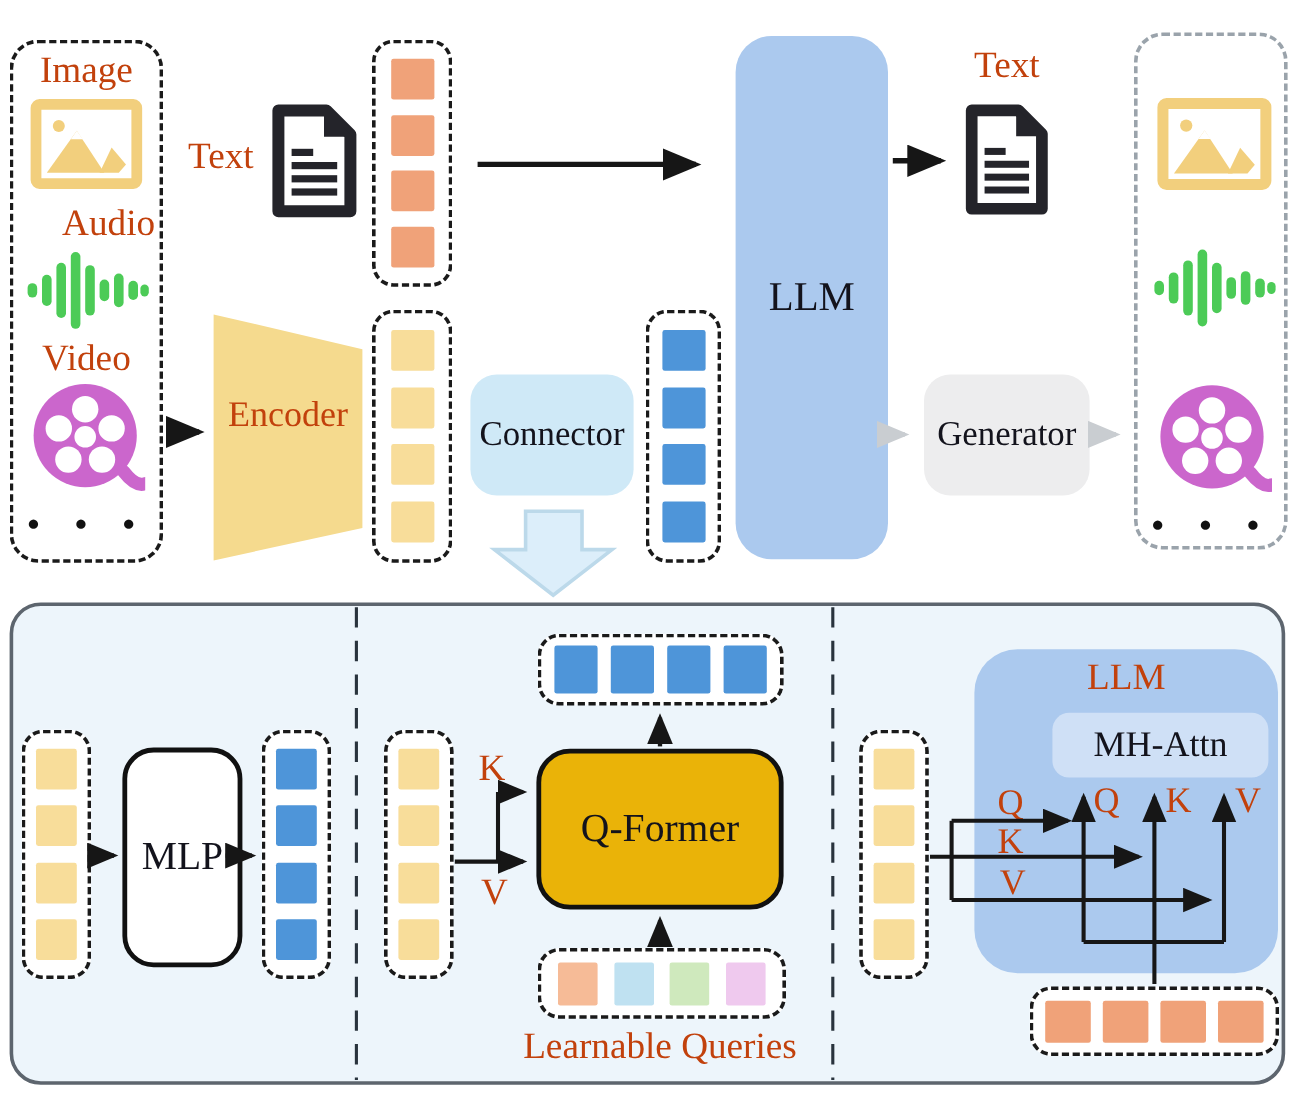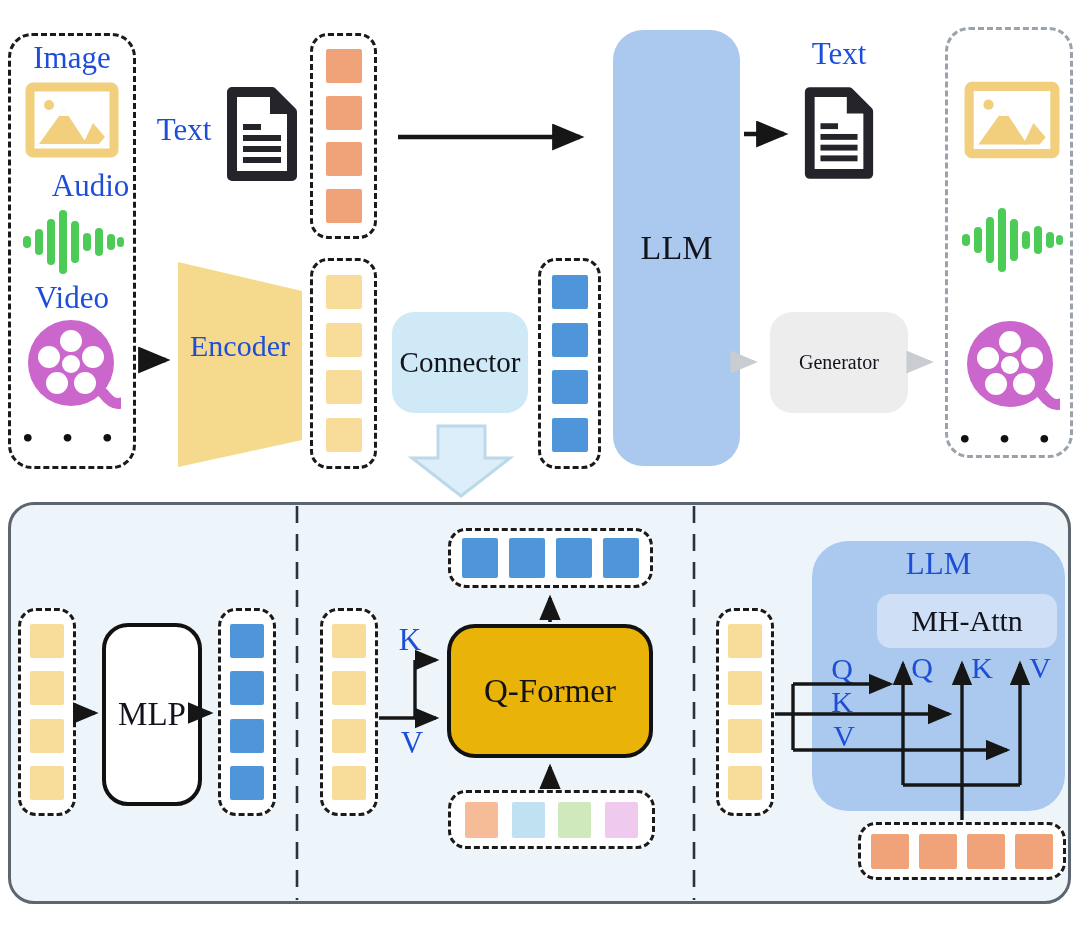--- a/index.html
+++ b/index.html
@@ -1,34 +1,34 @@
 <!DOCTYPE html>
 <html style="--token-orange: #f0a279; --token-yellow: #f8dd9a; --token-blue: #4e95d9; --lq-orange: #f6bb97; --lq-blue: #bfe1f1; --lq-green: #cfe9bd; --lq-pink: #efc9ee; --llm-fill: #abc9ee; --mh-attn-fill: #cfe0f6; --connector-fill: #cfe9f7; --generator-fill: #ededee; --encoder-fill: #f5da8e; --panel-fill: #edf5fb; --down-arrow-fill: #dceefa; --down-arrow-stroke: #bcd9ea; --audio-green: #4ccb57; --reel-magenta: #cb66cc; --image-icon-yellow: #f2cf7d; --gray-arrow: #c9cdd1;"><head>
 <meta charset="utf-8">
 <style>
   html,body{margin:0;padding:0;background:#ffffff;}
   #canvas{position:relative;width:1080px;height:933px;background:#ffffff;overflow:hidden;
           font-family:"Liberation Serif", serif;color:#13131c;}
   .abs{position:absolute;}
-  .lbl{position:absolute;font-family:"Liberation Serif", serif;color:#1d4ed8;
+  .lbl{position:absolute;font-family:"Liberation Serif", serif;color:#c2410c;
        text-align:center;line-height:1.05;white-space:nowrap;}
   
   .dashed-box{position:absolute;border:3px dashed #1a1a1a;border-radius:20px;background:#ffffff;box-sizing:border-box;}
   .dashed-box.graydash{border-color:#9aa3ab;}
   .tok-col{display:flex;flex-direction:column;align-items:center;justify-content:space-evenly;}
   .tok-row{display:flex;flex-direction:row;align-items:center;justify-content:space-evenly;}
   .tok{border-radius:2px;}
   .tok.orange{background:var(--token-orange);}
   .tok.yellow{background:var(--token-yellow);}
   .tok.blue{background:var(--token-blue);}
   
   .solid-box{position:absolute;box-sizing:border-box;display:flex;align-items:center;justify-content:center;}
   .llm-top{background:var(--llm-fill);border-radius:30px;}
   .connector{background:var(--connector-fill);border-radius:22px;font-size:29px;}
-  .generator{background:var(--generator-fill);border-radius:22px;font-size:20px;}
+  .generator{background:var(--generator-fill);border-radius:22px;font-size:29px;}
   .mlp{background:#ffffff;border:4px solid #111;border-radius:26px;font-size:33px;}
   .qformer{background:#eab308;border:4.5px solid #111;border-radius:28px;font-size:33px;}
   .llm-bot{background:var(--llm-fill);border-radius:36px;}
   .mhattn{background:var(--mh-attn-fill);border-radius:14px;font-size:30px;}
   .panel{position:absolute;left:8px;top:502px;width:1063px;height:402px;background:var(--panel-fill);
          border:3px solid #5d656e;border-radius:26px;box-sizing:border-box;}
   .overlay{position:absolute;left:0;top:0;pointer-events:none;}
   .dots{font-family:"DejaVu Sans", sans-serif;font-weight:bold;font-size:22px;letter-spacing:9px;color:#111;text-align:center;}
 </style>
 </head>
@@ -204,20 +204,21 @@
   <div class="lbl" style="left:396px;top:727px;width:32px;font-size:31px;">V</div>
   <div class="solid-box qformer" style="left:447px;top:624px;width:206px;height:134px;">
     <span>Q-Former</span>
   </div>
   <div class="dashed-box tok-row" style="left:448px;top:790px;width:207px;height:59px;border-radius:18px;">
     <div class="tok" style="width:33px;height:36px;background:var(--lq-orange);"></div>
     <div class="tok" style="width:33px;height:36px;background:var(--lq-blue);"></div>
     <div class="tok" style="width:33px;height:36px;background:var(--lq-green);"></div>
     <div class="tok" style="width:33px;height:36px;background:var(--lq-pink);"></div>
   </div>
+  <div class="lbl" style="left:415px;top:856px;width:270px;font-size:31px;">Learnable Queries</div>
 
   <div class="solid-box llm-bot" style="left:812px;top:541px;width:253px;height:270px;"></div>
   <div class="lbl" style="left:812px;top:548px;width:253px;font-size:31px;">LLM</div>
   <div class="solid-box mhattn" style="left:877px;top:594px;width:180px;height:54px;">
     <span>MH-Attn</span>
   </div>
   <div class="dashed-box tok-col" style="left:716px;top:608px;width:58px;height:208px;border-radius:18px;">
     <div class="tok yellow" style="width:34px;height:34px;"></div>
     <div class="tok yellow" style="width:34px;height:34px;"></div>
     <div class="tok yellow" style="width:34px;height:34px;"></div>

